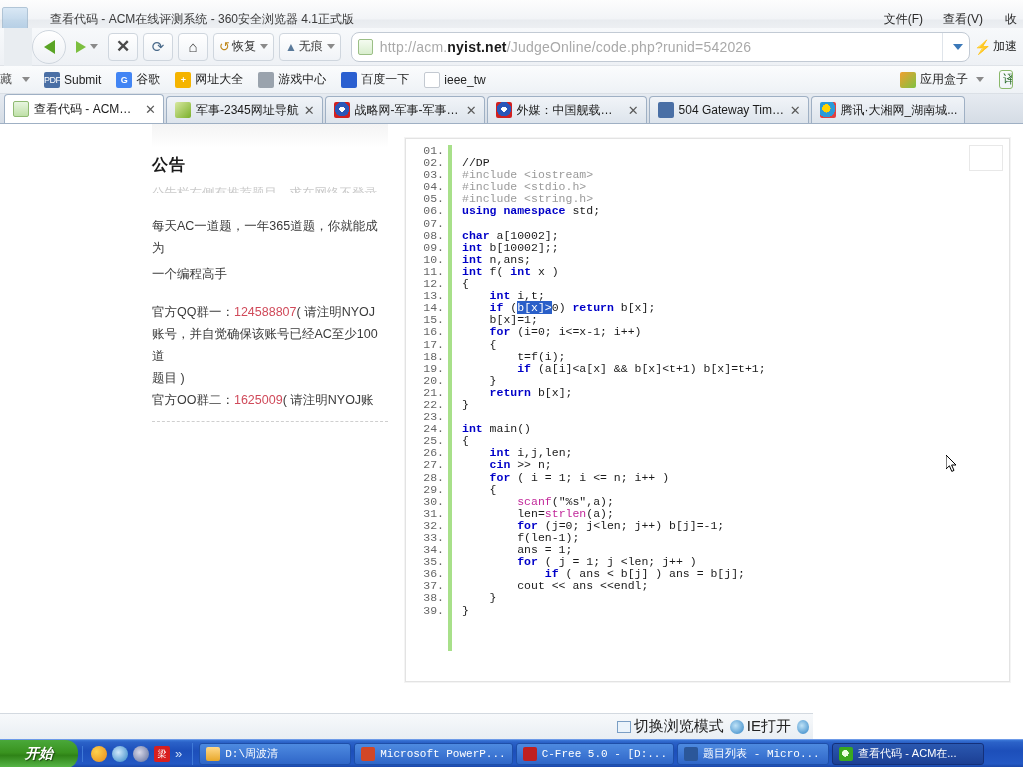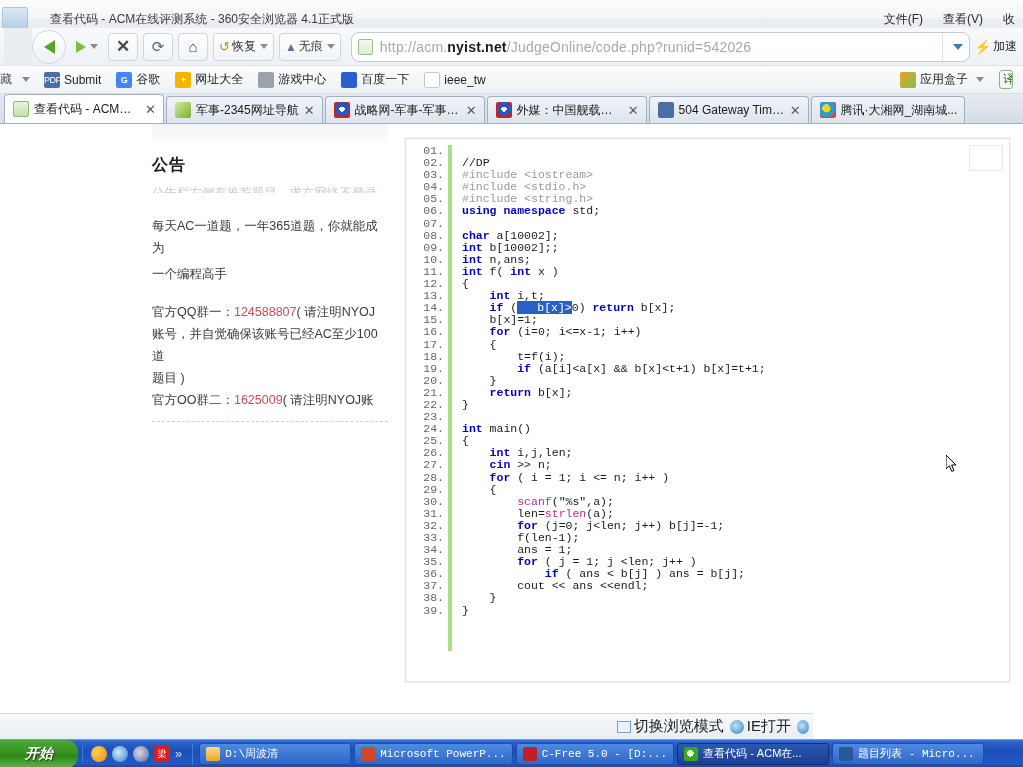--- a/index.html
+++ b/index.html
@@ -22,21 +22,21 @@
   .tb-appicon {
     width: 26px; height: 26px; margin-left: 2px;
     background: linear-gradient(to bottom,#cfe2f3,#9dc0de);
     border: 1px solid #9ab4cb; border-radius: 2px; opacity: .75;
   }
   .tb-title {
     font-size: 12px; color: #3a3a3a; margin-left: 22px; white-space: nowrap;
   }
   .tb-menus { margin-left: auto; display: flex; align-items: center; gap: 20px;
     padding-right: 6px; font-size: 12px; color: #2a2a2a; }
-  .tb-menus span { white-space: nowrap; }
+  .tb-menus span { white-space: nowrap; text-align: right; }
   .tb-menu-clip { width: 14px; overflow: hidden; }
 
   
   .navbar {
     position: absolute; left: 0; top: 28px; width: 1023px; height: 38px;
     background: linear-gradient(to bottom,#f7f9fb 0%,#eef1f5 100%);
     border-bottom: 1px solid #dfe3e8;
     display: flex; align-items: center; padding: 0 4px;
   }
   .navleft { width: 28px; height: 38px; background: #e9edf1; }
@@ -161,21 +161,21 @@
     color: #666; user-select: none;
   }
   .greenbar { width: 4px; flex: none; background: #a8e08a; margin-right: 10px;
      height: 506px; }
   .codecol { flex: 1; white-space: pre; color: #1a1a1a; position: relative; }
   .ln { height: 12.1px; }
   .kw { color: #0000c8; font-weight: bold; }
   .pp { color: #9a9a9a; }
   .fn { color: #c2289a; }
   .cm { color: #1a1a1a; }
-  .sel { background: #2a5fc8; color: #ffffff; padding-left: 20px; }
+  .sel { background: #2a5fc8; color: #ffffff; }
 
   .mouse-cursor { position: absolute; left: 540px; top: 316px; width: 12px; height: 18px; }
 
   
   .code-inner-box { position: absolute; right: 6px; top: 6px; width: 34px; height: 26px;
     border: 1px solid #e8e8e8; }
 
   
   .statusbar {
     position: absolute; left: 0; top: 713px; width: 813px; height: 26px;
@@ -461,24 +461,24 @@
         <span class="tlabel">D:\周波清</span>
       </div>
       <div class="task">
         <span class="ti ti-ppt"></span>
         <span class="tlabel">Microsoft PowerP...</span>
       </div>
       <div class="task">
         <span class="ti ti-cfree"></span>
         <span class="tlabel">C-Free 5.0 - [D:...</span>
       </div>
+      <div class="task">
+        <span class="ti ti-word"></span>
+        <span class="tlabel">题目列表 - Micro...</span>
+      </div>
       <div class="task active">
         <span class="ti ti-360"></span>
         <span class="tlabel">查看代码 - ACM在...</span>
       </div>
-      <div class="task">
-        <span class="ti ti-word"></span>
-        <span class="tlabel">题目列表 - Micro...</span>
-      </div>
     </div>
   </div>
 
 </div>
 
 </body></html>

